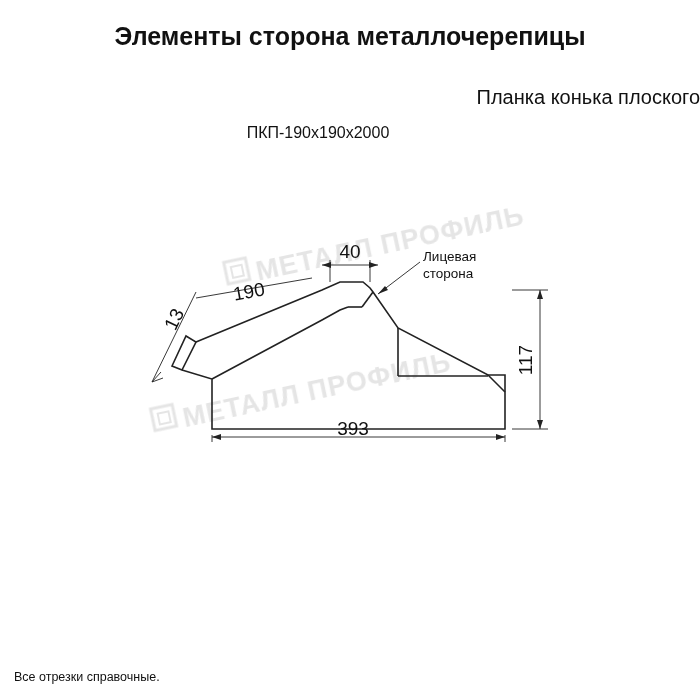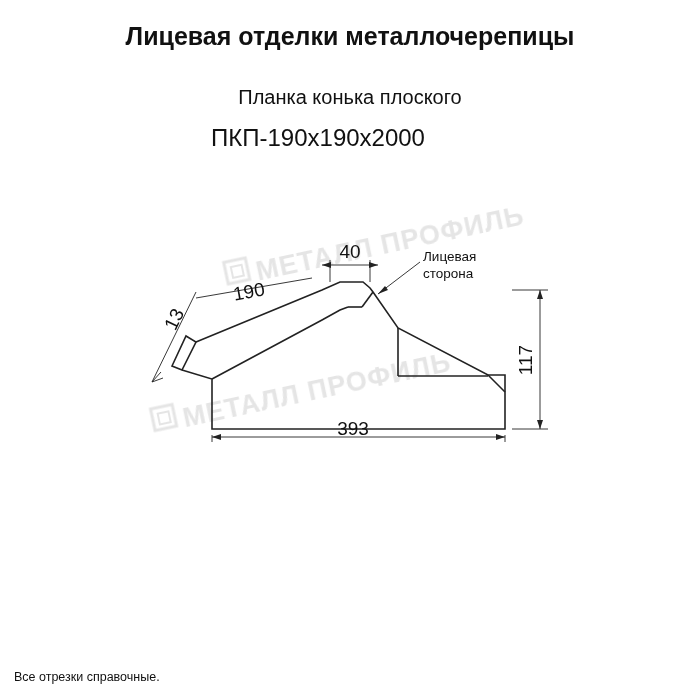--- a/index.html
+++ b/index.html
@@ -29,31 +29,31 @@
     font-size: 25px;
     font-weight: bold;
     letter-spacing: 0px;
     color: #111111;
   }
   .title-sub {
     position: absolute;
     top: 86px;
     left: 0;
     width: 700px;
-    text-align: center;
+    text-align: right;
     font-size: 20px;
     color: #111111;
   }
   .title-code {
     position: absolute;
     top: 124px;
     left: 0;
     width: 636px;
     text-align: center;
-    font-size: 24px;
+    font-size: 16px;
     color: #111111;
   }
   .drawing {
     position: absolute;
     top: 170px;
     left: 0;
     width: 700px;
     height: 320px;
   }
   .footer {
@@ -83,21 +83,21 @@
     font-weight: bold;
     fill: #e2e2e2;
     letter-spacing: 1px;
   }
 </style>
 </head>
 <body>
 
 <div class="page">
 
-  <div class="title-main">Лицевая отделки металлочерепицы</div>
+  <div class="title-main">Элементы сторона металлочерепицы</div>
   <div class="title-sub">Планка конька плоского</div>
   <div class="title-code">ПКП-190х190х2000</div>
 
   <div class="drawing">
     <svg width="700" height="320" viewBox="0 0 700 320">
 
       <g opacity="0.9">
         <g transform="rotate(-12 355 85)">
           <rect x="225" y="65" width="22" height="22" fill="none" stroke="#e2e2e2" stroke-width="3"></rect>
           <rect x="231" y="71" width="11" height="11" fill="none" stroke="#e2e2e2" stroke-width="2"></rect>

